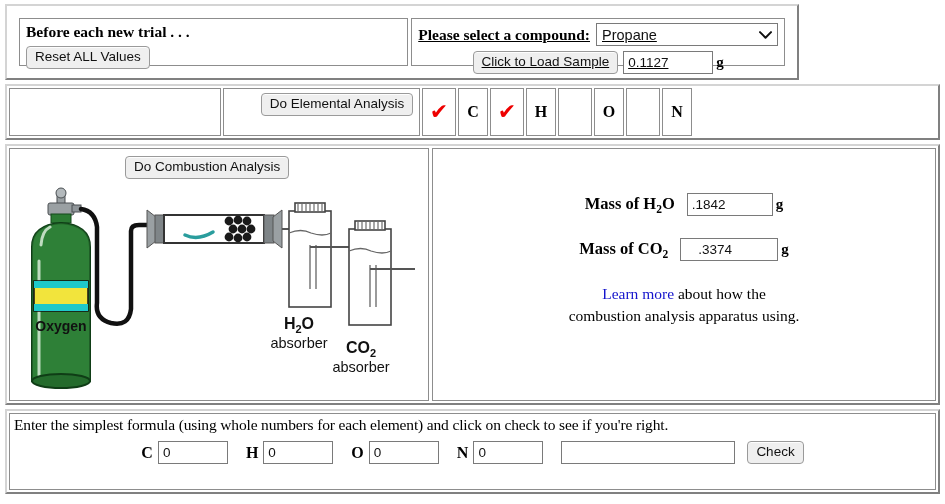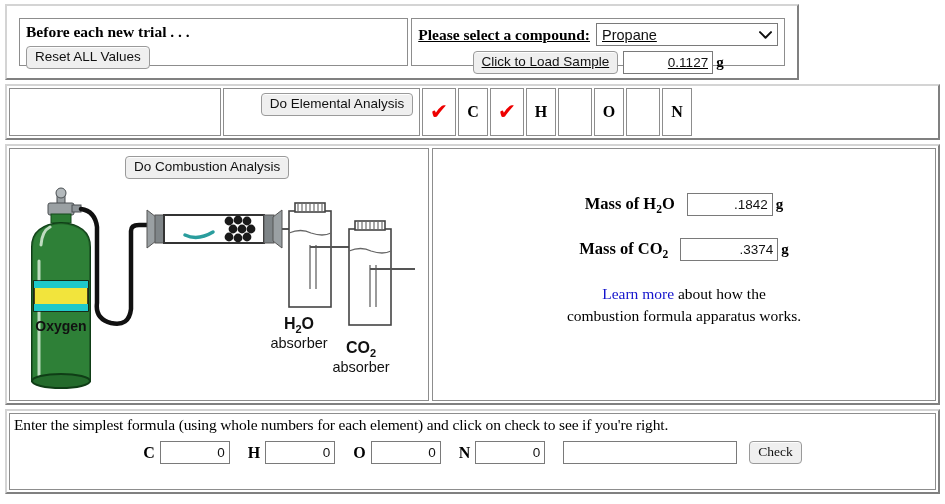--- a/index.html
+++ b/index.html
@@ -71,21 +71,20 @@
 
   .txt {
     font-family: "Liberation Sans", "DejaVu Sans", sans-serif;
     font-size: 13.5px;
     color: #111;
     background: #ffffff;
     border: 1px solid #7a7a7a;
     padding: 2px 4px;
     box-sizing: border-box;
     height: 23px;
-    text-align: right;
   }
   .unit {
     font-weight: bold;
     font-size: 15px;
     margin-left: 3px;
   }
 
   .selwrap {
     display: inline-block;
     position: relative;
@@ -441,21 +440,21 @@
       </div>
 
       <div class="massrow">
         <span class="masslabel"><span>Mass of CO</span><sub>2</sub></span>
         <input class="txt" style="width: 98px; padding-left: 17px;" value=".3374">
         <span class="unit">g</span>
       </div>
 
       <div class="learn">
         <span class="link">Learn more</span><span> about how the</span><br>
-        <span>combustion formula apparatus works.</span>
+        <span>combustion analysis apparatus using.</span>
       </div>
     </div>
   </div>
 
   <div class="row4">
     <div class="inner">
       <div class="instr">Enter the simplest formula (using whole numbers for each element) and click on check to see if you're right.</div>
 
       <div class="formrow">
         <span class="elabel first">C</span>
@@ -465,18 +464,18 @@
         <input class="txt" style="width: 70px;" value="0">
 
         <span class="elabel">O</span>
         <input class="txt" style="width: 70px;" value="0">
 
         <span class="elabel">N</span>
         <input class="txt" style="width: 70px;" value="0">
 
         <input class="txt" style="width: 174px; margin-left: 18px;" value="">
 
-        <button class="btn" style="margin-left:12px;font-family:Liberation Serif, serif;">Check</button>
+        <button class="btn" style="margin-left:12px;">Check</button>
       </div>
     </div>
   </div>
 
 </div>
 
 </body></html>

